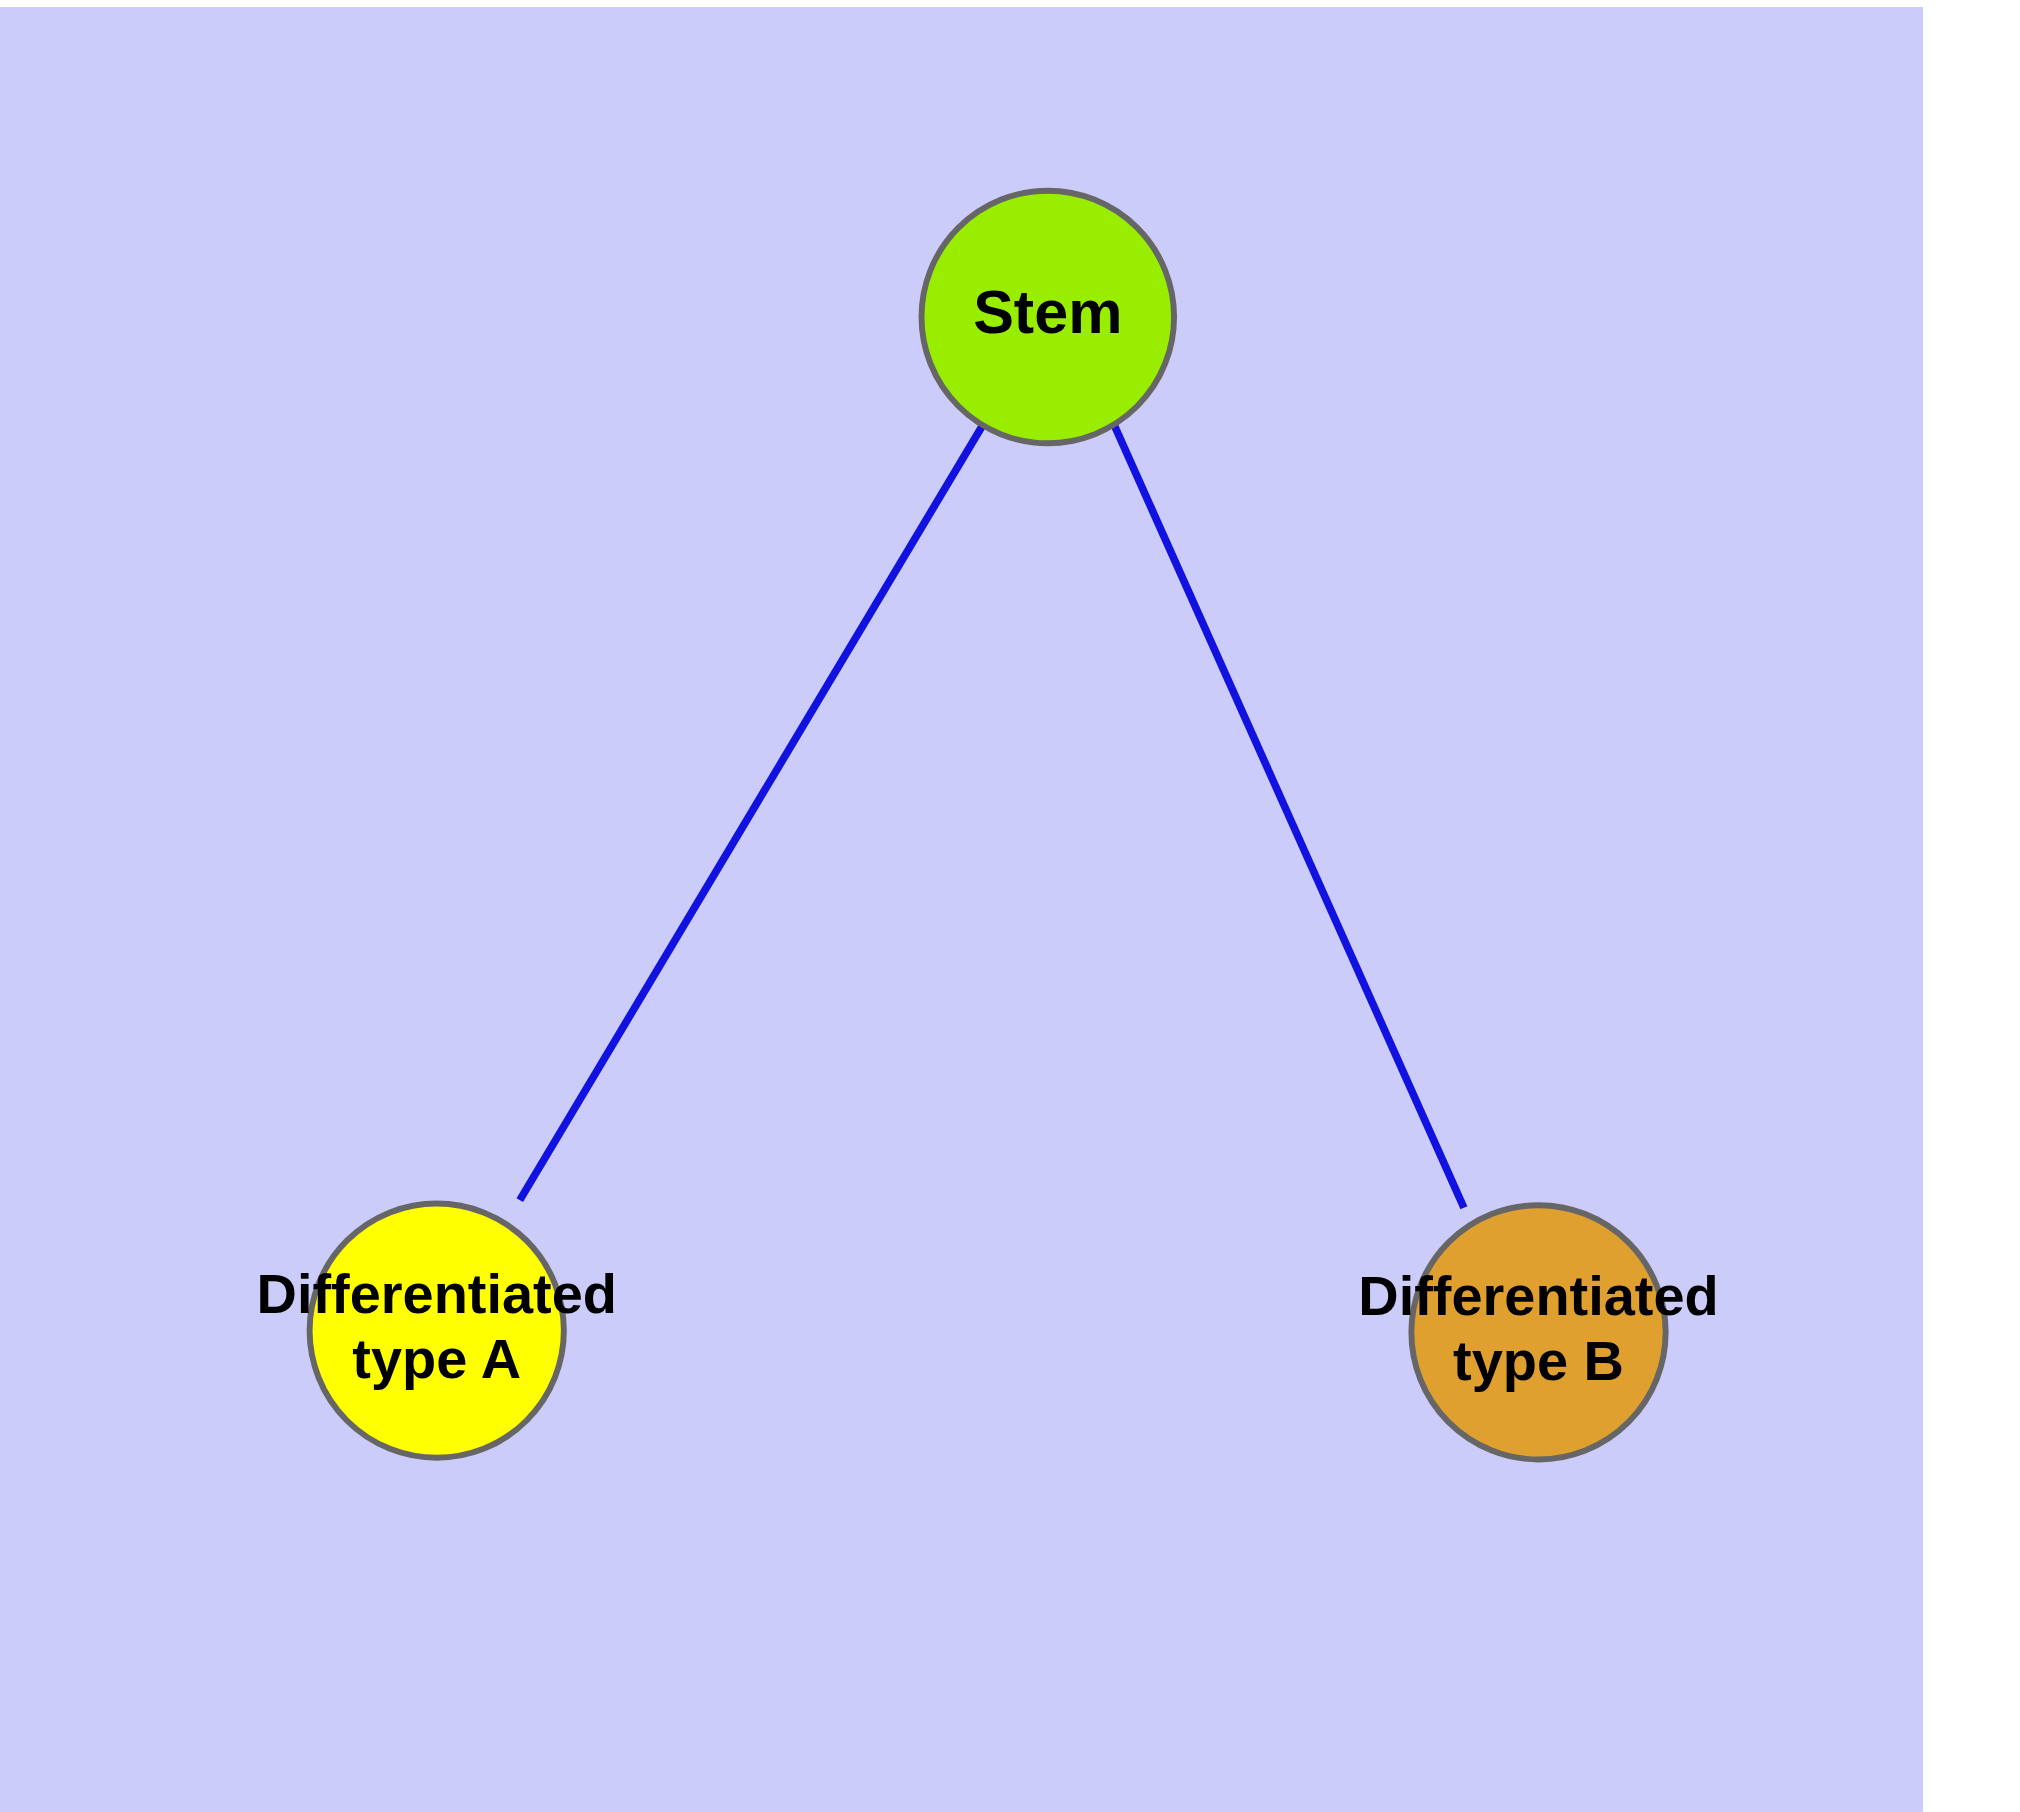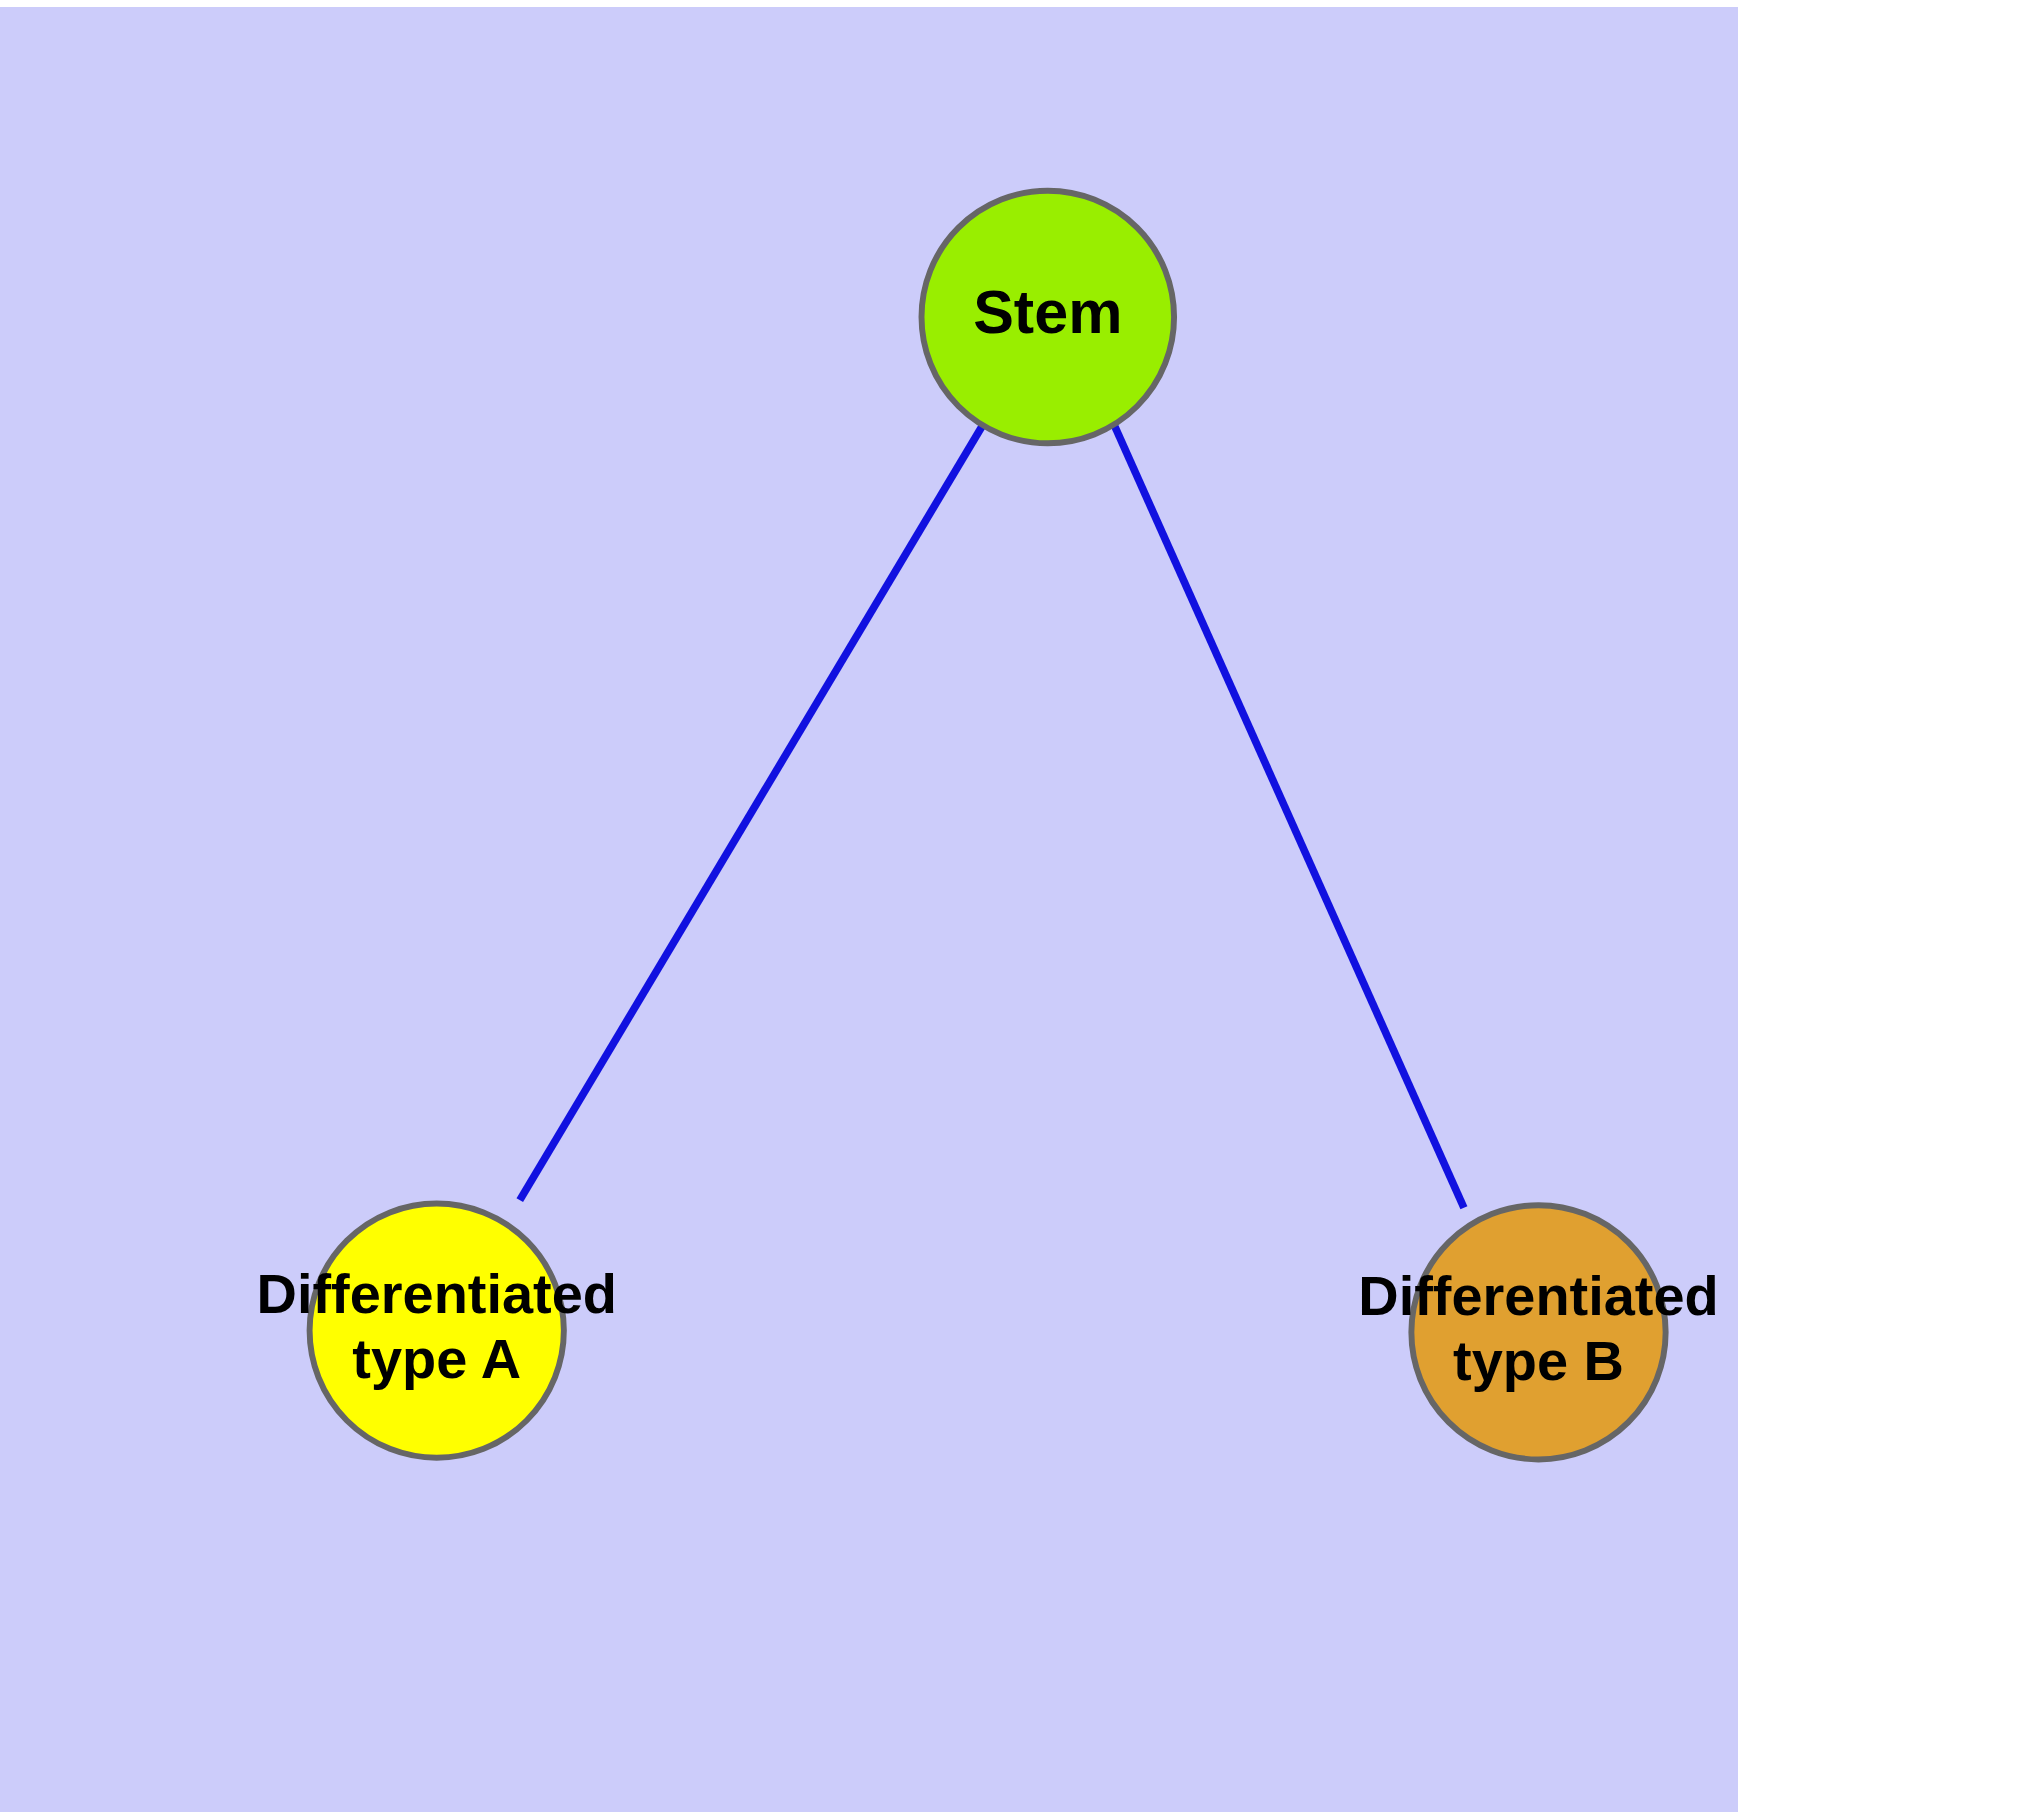--- a/index.html
+++ b/index.html
@@ -38,21 +38,21 @@
     font-weight: bold;
     fill: #000000;
     text-anchor: middle;
     dominant-baseline: middle;
     paint-order: normal;
   }
 </style>
 </head>
 <body>
 
-<div id="canvas" style="width: 1738px; height: 1812px; text-align: center;">
+<div id="canvas" style="width: 1923px; height: 1812px; text-align: center;">
 
   <div id="plot-bg" style="background: rgb(204, 204, 250); width: 2021px; height: 1805px;"></div>
 
   <svg id="graph-svg" viewBox="0 0 2384 2138" xmlns="http://www.w3.org/2000/svg">
 
     <g id="edges-layer">
       <line x1="1159" y1="502" x2="613" y2="1416" stroke="#1111e0" stroke-width="9" stroke-linecap="butt"></line>
       <line x1="1315" y1="503" x2="1727" y2="1425" stroke="#1111e0" stroke-width="9" stroke-linecap="butt"></line>
     </g>
 

